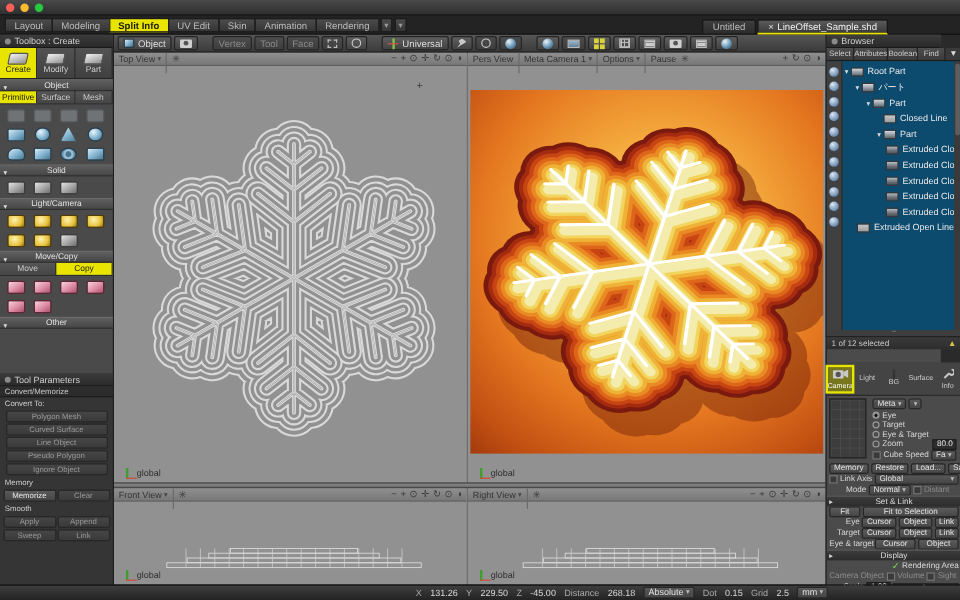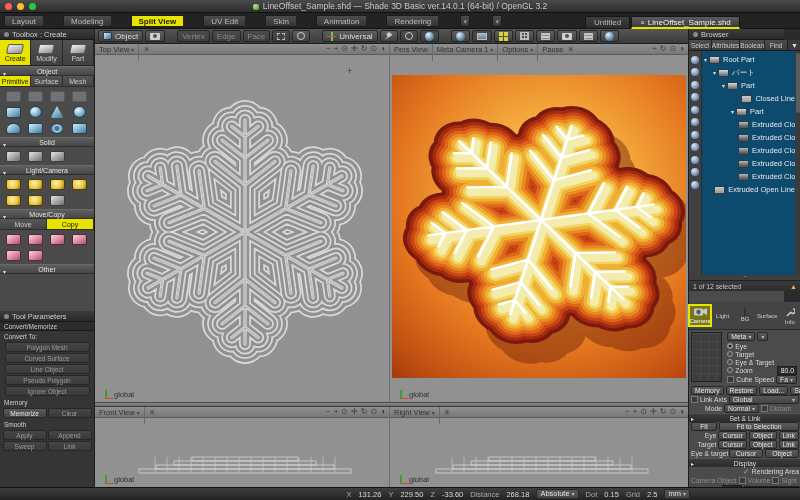--- a/index.html
+++ b/index.html
@@ -8,21 +8,21 @@
   body{position:relative;font-size:9px;color:#ddd;-webkit-font-smoothing:antialiased;}
 
   
   #titlebar{left:0;top:0;width:800px;height:13px;background:linear-gradient(#4a4a4a,#2e2e2e);border-bottom:1px solid #111;display:flex;align-items:center;}
   .tl{width:7px;height:7px;border-radius:50%;margin-left:5px;}
   #title-text{position:absolute;left:0;right:0;text-align:center;font-size:8.5px;color:#c9c9c9;}
   #doc-dot{display:inline-block;width:6px;height:6px;border-radius:2px;background:radial-gradient(circle at 35% 30%,#b9e67e,#4f8f2f);margin-right:4px;vertical-align:-1px;}
 
   
   #tabrow{left:0;top:13px;width:800px;height:16px;background:#232323;border-bottom:1px solid #111;}
-  #ws-tabs{position:absolute;left:4px;top:2px;display:flex;height:12px;gap:20px;}
+  #ws-tabs{position:absolute;left:4px;top:2px;display:flex;height:12px;}
   .ws-tab{padding:0 7px;line-height:12px;font-size:8px;color:#bbb;background:linear-gradient(#4c4c4c,#353535);border:1px solid #1c1c1c;border-right:none;}
   .ws-tab:last-child{border-right:1px solid #1c1c1c;}
   .ws-tab.active{background:#e8e400;color:#1a1a00;font-weight:bold;}
   .ws-extra{width:10px;height:12px;background:linear-gradient(#4c4c4c,#353535);border:1px solid #1c1c1c;margin-left:2px;color:#999;text-align:center;line-height:11px;font-size:7px;}
   #doc-tabs{position:absolute;left:585px;top:3px;display:flex;height:13px;}
   .doc-tab{padding:0 8px;line-height:12px;font-size:8px;color:#bbb;background:linear-gradient(#3f3f3f,#2c2c2c);border:1px solid #161616;margin-right:1px;border-radius:2px 2px 0 0;text-align:right;}
   .doc-tab.active{background:linear-gradient(#5b5b5b,#3c3c3c);color:#f0f0f0;border-bottom:2px solid #e8e400;}
   .doc-close{color:#ddd;margin-right:3px;font-size:8px;}
 
   
@@ -152,28 +152,27 @@
   #statusbar .sl{color:#aaa;}
   #statusbar .dd{height:10px;}
 </style>
 </head>
 <body>
 
 <div id="titlebar" class="abs">
   <span class="tl" style="background:#ff5f57"></span>
   <span class="tl" style="background:#febc2e"></span>
   <span class="tl" style="background:#28c840"></span>
-  <div id="title-text"><span id="doc-dot"></span><span>LineOffset_Sample.shd — Shade 3D Basic ver.14.0.1 (64-bit) / OpenGL 3.2</span></div>
 </div>
 
 <div id="tabrow" class="abs">
   <div id="ws-tabs">
       <div class="ws-tab">Layout</div>
       <div class="ws-tab">Modeling</div>
-      <div class="ws-tab active">Split View</div>
+      <div class="ws-tab active">Split Info</div>
       <div class="ws-tab">UV Edit</div>
       <div class="ws-tab">Skin</div>
       <div class="ws-tab">Animation</div>
       <div class="ws-tab">Rendering</div>
       <div class="ws-extra">▾</div>
       <div class="ws-extra">▾</div>
     </div>
   <div id="doc-tabs">
       <div class="doc-tab"><span>Untitled</span></div>
       <div class="doc-tab active"><span class="doc-close">×</span><span>LineOffset_Sample.shd</span></div>
@@ -186,21 +185,21 @@
       <span>Object</span>
     </div>
     <div class="tb-btn">
       <span class="g-cam"></span>
     </div>
     <div class="tb-gap"></div>
     <div class="tb-btn dis">
       <span>Vertex</span>
     </div>
     <div class="tb-btn dis">
-      <span>Edge</span>
+      <span>Tool</span>
     </div>
     <div class="tb-btn dis">
       <span>Face</span>
     </div>
     <div class="tb-btn dis">
       <span class="g-dash"></span>
     </div>
     <div class="tb-btn">
       <span class="g-ring"></span>
     </div>
@@ -616,21 +615,21 @@
         <div class="t-row" style="padding-left: 9px;">
           <span class="t-exp">▾</span>
           <span class="t-ico part"></span>
           <span>パート</span>
         </div>
         <div class="t-row" style="padding-left: 18px;">
           <span class="t-exp">▾</span>
           <span class="t-ico part"></span>
           <span>Part</span>
         </div>
-        <div class="t-row" style="padding-left: 27px; justify-content: flex-end;">
+        <div class="t-row" style="padding-left: 27px;">
           <span class="t-exp"></span>
           <span class="t-ico line"></span>
           <span>Closed Line</span>
         </div>
         <div class="t-row" style="padding-left: 27px;">
           <span class="t-exp">▾</span>
           <span class="t-ico part"></span>
           <span>Part</span>
         </div>
         <div class="t-row" style="padding-left: 36px;">
@@ -823,21 +822,21 @@
 
   </div>
 </div>
 
 <div id="statusbar" class="abs">
   <span class="sl">X</span>
     <span>131.26</span>
   <span class="sl">Y</span>
     <span>229.50</span>
   <span class="sl">Z</span>
-    <span>-33.60</span>
+    <span>-45.00</span>
   <span class="sl">Distance</span>
     <span>268.18</span>
   <span class="dd">
       <span>Absolute</span>
       <span class="car">▾</span>
     </span>
   <span class="sl">Dot</span>
     <span>0.15</span>
   <span class="sl">Grid</span>
     <span>2.5</span>

